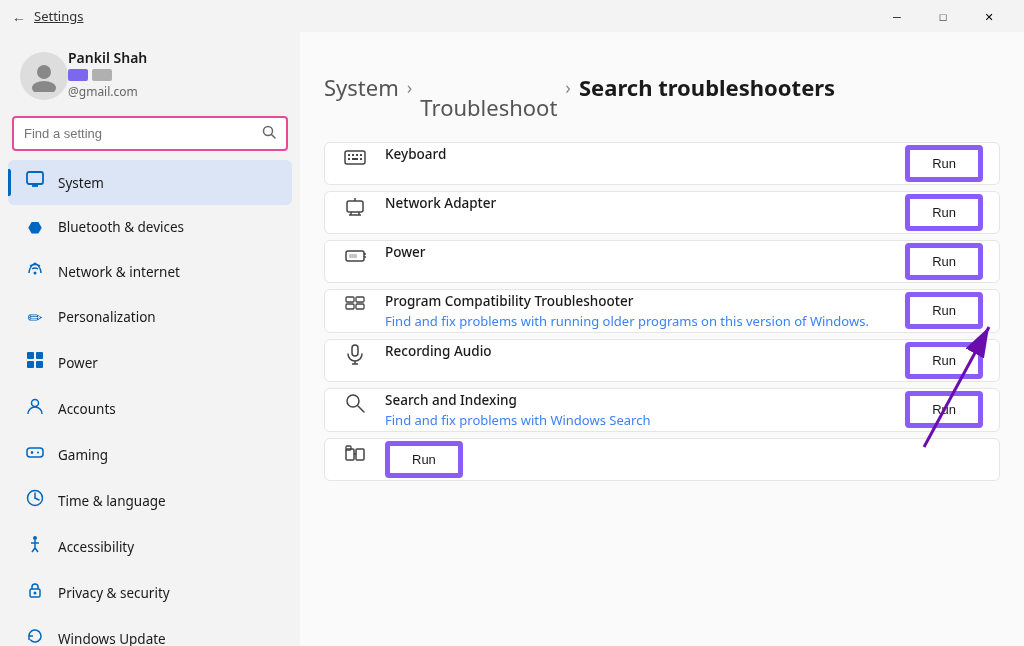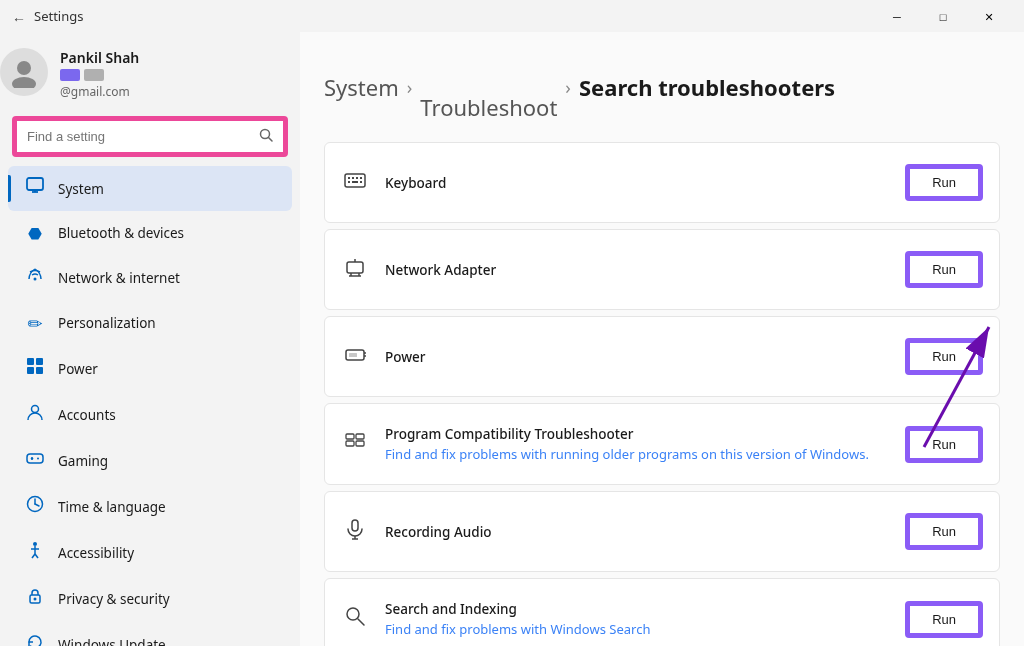--- a/index.html
+++ b/index.html
@@ -58,23 +58,22 @@
       display: flex;
       flex-direction: column;
       flex-shrink: 0;
       overflow-y: auto;
       padding-bottom: 8px;
     }
 
     
     .user-profile {
       display: flex;
-      align-items: flex-start;
-      gap: 12px;
-      padding: 16px 16px 12px 0;
+      align-items: flex-end;
+      padding: 16px 16px 12px 20px;
       cursor: pointer;
     }
     .user-avatar {
       width: 48px;
       height: 48px;
       border-radius: 50%;
       background: #ddd;
       display: flex;
       align-items: center;
       justify-content: center;
@@ -105,21 +104,21 @@
       font-size: 12px;
       color: #666;
     }
 
     
     .search-box {
       margin: 4px 12px 8px 12px;
       display: flex;
       align-items: center;
       background: white;
-      border: 5px solid #ec4899;
+      border: 2px solid #ec4899;
       border-radius: 4px;
       padding: 6px 10px;
       gap: 8px;
     }
     .search-box input {
       border: none;
       outline: none;
       font-size: 13px;
       flex: 1;
       background: transparent;
@@ -186,25 +185,25 @@
       color: #1a1a1a;
     }
     .breadcrumb-sep {
       color: #888;
       font-size: 18px;
     }
 
     
     .troubleshooter-row {
       display: flex;
-      align-items: center;
+      align-items: flex-start;
       background: white;
       border: 1px solid #e5e5e5;
       border-radius: 6px;
-      padding: 21px 16px;
+      padding: 2px 16px;
       margin-bottom: 6px;
       gap: 16px;
     }
     .row-icon {
       font-size: 20px;
       color: #444;
       width: 28px;
       text-align: center;
       flex-shrink: 0;
     }
@@ -231,21 +230,21 @@
       color: #1a1a1a;
       flex-shrink: 0;
     }
   </style>
 </head>
 <body>
 
 <div class="titlebar">
   <div class="titlebar-left">
     <span style="cursor:pointer;font-size:14px;color:#444;">←</span>
-    <span style="font-size:13px;">Settings</span>
+    <span style="font-size:13px;text-decoration:underline;">Settings</span>
   </div>
   <div class="titlebar-controls">
     <div class="titlebar-btn">─</div>
     <div class="titlebar-btn">□</div>
     <div class="titlebar-btn close">✕</div>
   </div>
 </div>
 
 <div class="app-body">
 

